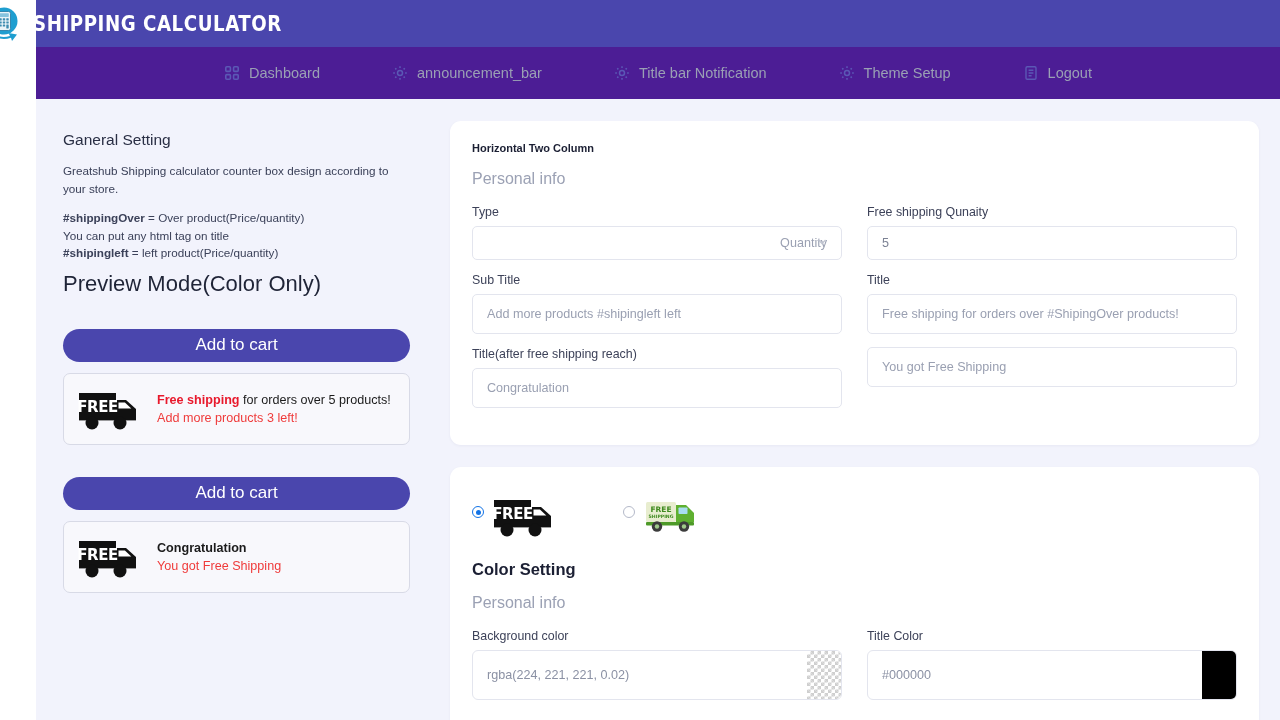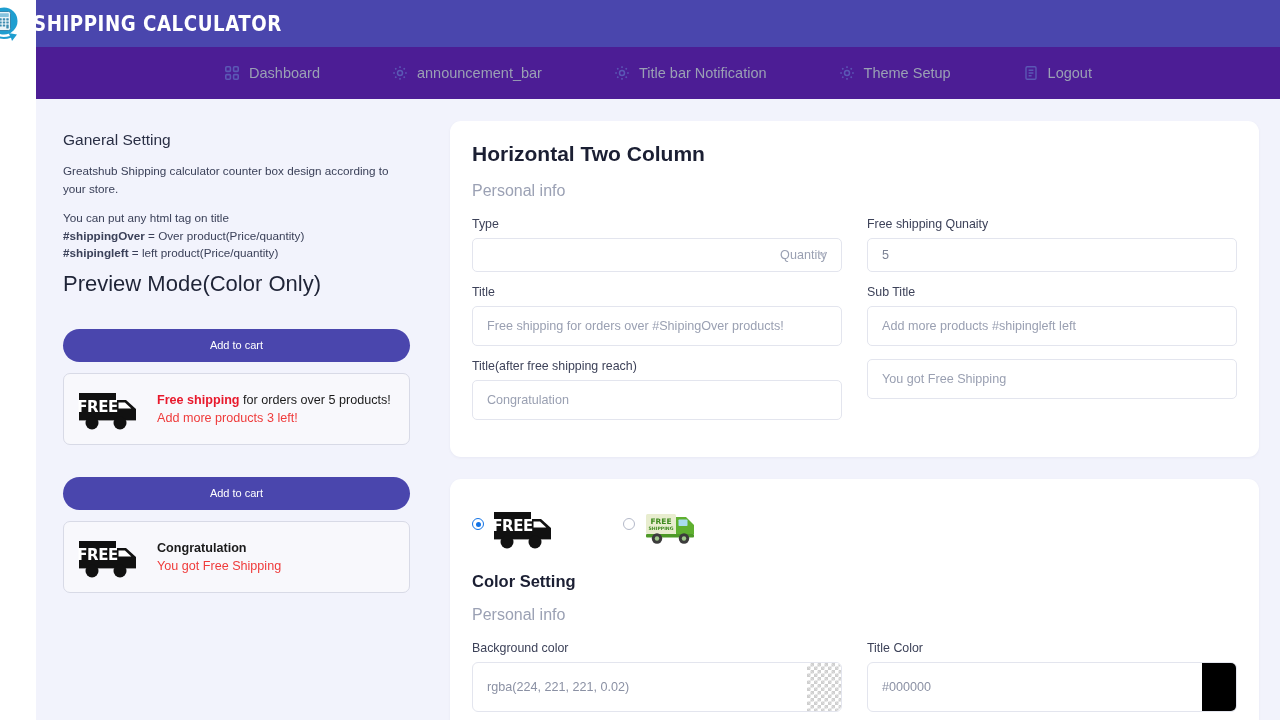--- a/index.html
+++ b/index.html
@@ -123,21 +123,21 @@
   }
 
   .cart-btn {
     display: block;
     width: 347px;
     height: 33px;
     background: #4a46ad;
     color: #ffffff;
     border: none;
     border-radius: 17px;
-    font-size: 11px;
+    font-size: 17px;
     font-family: "Liberation Sans", sans-serif;
     cursor: pointer;
     margin-bottom: 11px;
     margin-top: 32px;
   }
 
   .promo-card {
     width: 347px;
     border: 1px solid #d8dae6;
     border-radius: 7px;
@@ -164,21 +164,21 @@
     overflow: hidden;
   }
   .card {
     background: #ffffff;
     border-radius: 11px;
     padding: 21px 22px 24px 22px;
     margin-bottom: 22px;
     box-shadow: 0 1px 3px rgba(40,45,90,0.05);
   }
   .card-title {
-    font-size: 21px;
+    font-size: 11px;
     font-weight: bold;
     color: #1b1f33;
     margin-bottom: 16px;
   }
   .card-sub {
     font-size: 16px;
     color: #9ba1b4;
     margin-bottom: 17px;
   }
   .grid2 {
@@ -372,24 +372,24 @@
 
   </div>
 
   <div class="content-area">
 
     <div class="left-col">
       <div class="panel-title">Ganeral Setting</div>
       <div class="panel-desc">Greatshub Shipping calculator counter box design according to your store.</div>
 
       <div class="panel-hint">
-        <div>You can put any html tag on title</div>
         <div>
           <b>#shippingOver</b><span> = Over product(Price/quantity)</span>
         </div>
+        <div>You can put any html tag on title</div>
         <div>
           <b>#shipingleft</b><span> = left product(Price/quantity)</span>
         </div>
       </div>
 
       <div class="preview-heading">Preview Mode(Color Only)</div>
 
       <button class="cart-btn">Add to cart</button>
 
       <div class="promo-card">
@@ -452,30 +452,30 @@
           </div>
 
           <div class="field">
             <div class="field-label">Free shipping Qunaity</div>
             <div class="input-box value-dark">
               <span class="input-val">5</span>
             </div>
           </div>
 
           <div class="field">
+            <div class="field-label">Sub Title</div>
+            <div class="input-box tall">
+              <span class="input-val">Add more products #shipingleft left</span>
+            </div>
+          </div>
+
+          <div class="field">
             <div class="field-label">Title</div>
             <div class="input-box tall">
               <span class="input-val">Free shipping for orders over #ShipingOver products!</span>
-            </div>
-          </div>
-
-          <div class="field">
-            <div class="field-label">Sub Title</div>
-            <div class="input-box tall">
-              <span class="input-val">Add more products #shipingleft left</span>
             </div>
           </div>
 
           <div class="field">
             <div class="field-label">Title(after free shipping reach)</div>
             <div class="input-box tall">
               <span class="input-val">Congratulation</span>
             </div>
           </div>
 

